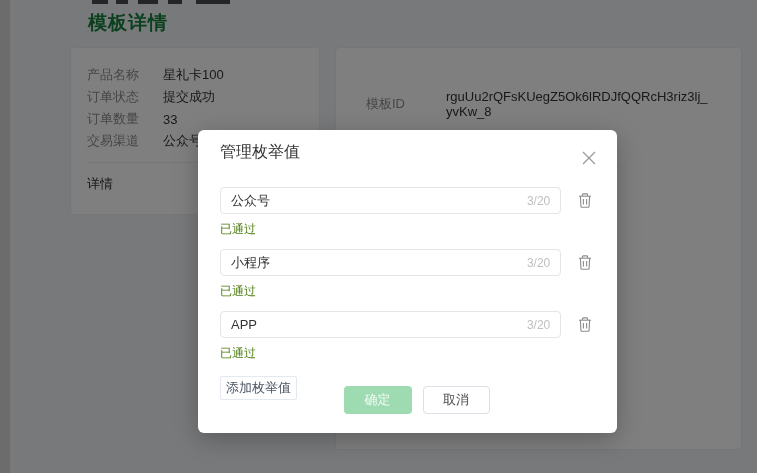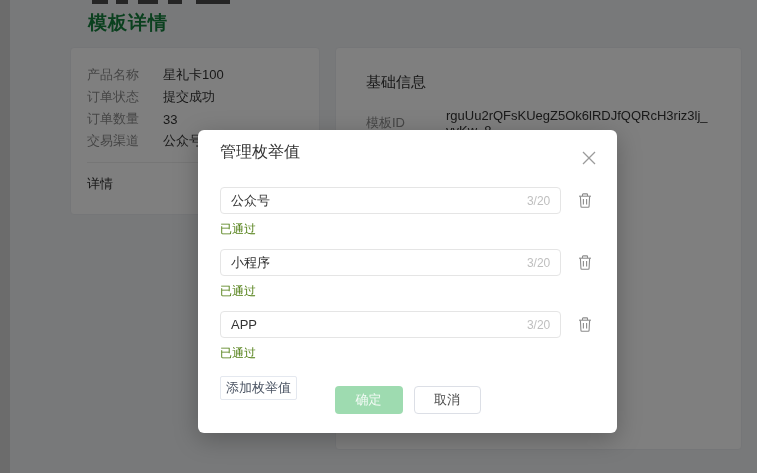--- a/index.html
+++ b/index.html
@@ -78,21 +78,21 @@
   .status { font-size: 12px; color: #4d7c0f; }
   .gap-to-next { margin-top: 11px; }
 
   .add-link {
     display: inline-block; margin-top: 14px; font-size: 13px; color: #4b5463;
     background: none; border: 1px solid #e4e8ef; border-radius: 2px;
     padding: 2px 5px; cursor: pointer; font-family: inherit;
   }
 
   .modal-footer {
-    position: absolute; left: 0; bottom: 19px; width: 100%;
+    position: absolute; left: 9px; bottom: 19px; width: 100%;
     display: flex; justify-content: center; gap: 11px;
   }
   .btn {
     height: 28px; border-radius: 4px; font-size: 13px; cursor: pointer;
     font-family: inherit; display: inline-flex; align-items: center; justify-content: center;
   }
   .btn-confirm {
     width: 68px; background: #9edbb0; border: none; color: rgba(255,255,255,0.88);
   }
   .btn-cancel {
@@ -134,21 +134,20 @@
       <div class="kv-row">
         <span class="kv-label">交易渠道</span>
         <span class="kv-value">公众号</span>
       </div>
     </div>
     <div class="divider"></div>
     <div class="detail-link">详情</div>
   </div>
 
   <div class="card card-right">
-    <div class="card-title">基础信息</div>
     <div class="kv-list">
       <div class="kv-row">
         <span class="kv-label">模板ID</span>
         <span class="kv-value">rguUu2rQFsKUegZ5Ok6lRDJfQQRcH3riz3lj_yvKw_8</span>
       </div>
     </div>
   </div>
 
   <div class="overlay"></div>
 

